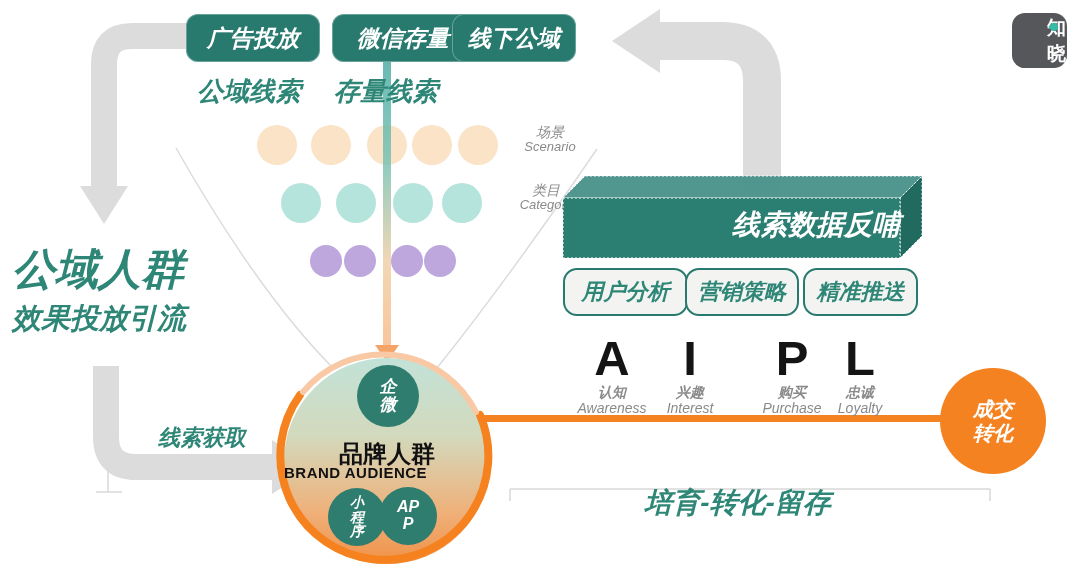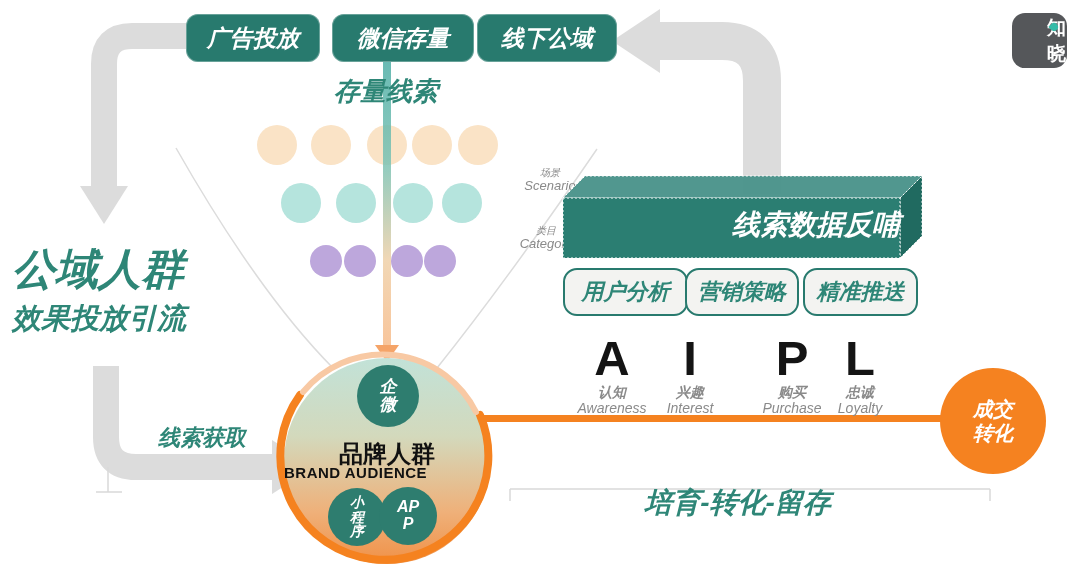--- a/index.html
+++ b/index.html
@@ -14,21 +14,21 @@
     box-shadow:0 0 0 1px rgba(255,255,255,.3) inset;}
   .caption{position:absolute;top:74px;color:var(--teal-text,#2E8677);
     font-weight:800;font-style:italic;font-size:26px;white-space:nowrap;}
 
   
   .headline{position:absolute;left:12px;top:246px;color:var(--teal-text,#2E8677);}
   .headline .t{font-size:43px;font-weight:900;font-style:italic;line-height:1.1;}
   .headline .s{font-size:29px;font-weight:900;font-style:italic;margin-top:6px;}
 
   .axis-label{position:absolute;color:#8a8a8a;font-style:italic;text-align:center;line-height:1.15;}
-  .axis-label .zh{font-size:10px;margin-top:43px;}
+  .axis-label .zh{font-size:14px;}
   .axis-label .en{font-size:13px;}
 
   .dot{position:absolute;border-radius:50%;}
 
   
   .vline{position:absolute;left:383px;top:62px;width:8px;height:284px;opacity:.85;
     background:linear-gradient(180deg,#4FAEA6 0%,#79C2B4 35%,#EFD0A8 70%,#F7BB8A 100%);}
   .vline-head{position:absolute;left:375px;top:345px;width:0;height:0;
     border-left:12px solid transparent;border-right:12px solid transparent;
     border-top:17px solid #F5A468;}
@@ -123,21 +123,22 @@
       <div class="dot" style="left: 424px; top: 245px; height: 32px; width: 32px; background: rgb(189, 167, 220);"></div>
     </div>
 
   <div class="vline"></div>
   <div class="vline-head"></div>
 
   <div class="orange-line"></div>
 
   <div class="src-btn" style="left:186px;width:134px;">广告投放</div>
   <div class="src-btn" style="left:332px;width:142px;">微信存量</div>
-  <div class="src-btn" style="left:477px;width:140px;">线下公域</div>
+  <div class="src-btn" style="left:452px;width:124px;">线下公域</div>
+  <div class="caption" style="left:197px;">公域线索</div>
   <div class="caption" style="left:334px;">存量线索</div>
 
   <div class="headline">
     <div class="t">公域人群</div>
     <div class="s">效果投放引流</div>
   </div>
 
   <div class="axis-label" style="left:520px;top:124px;width:60px;">
     <div class="zh">场景</div>
     <div class="en">Scenario</div>

